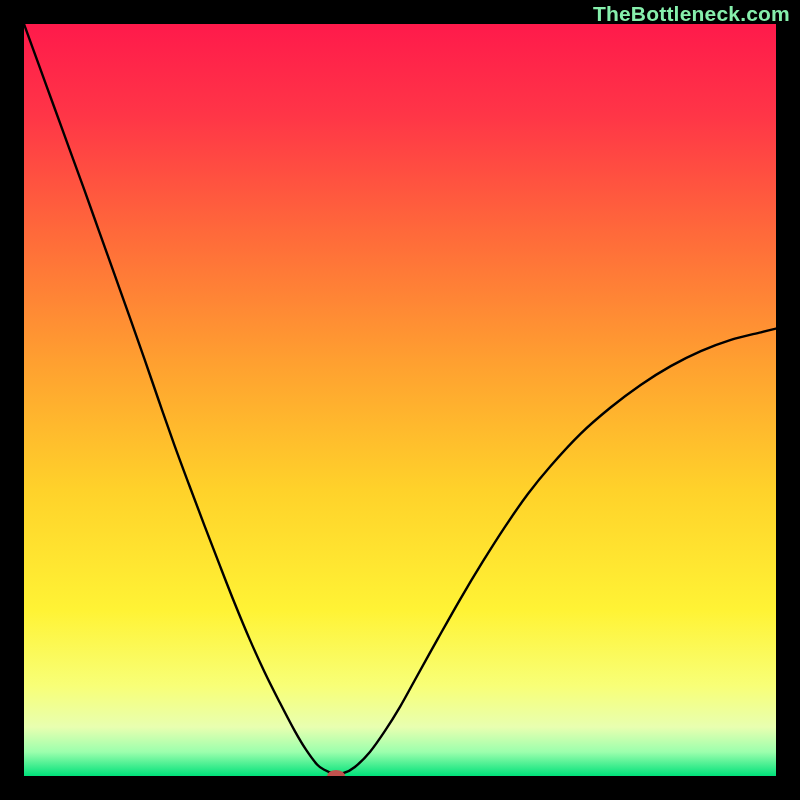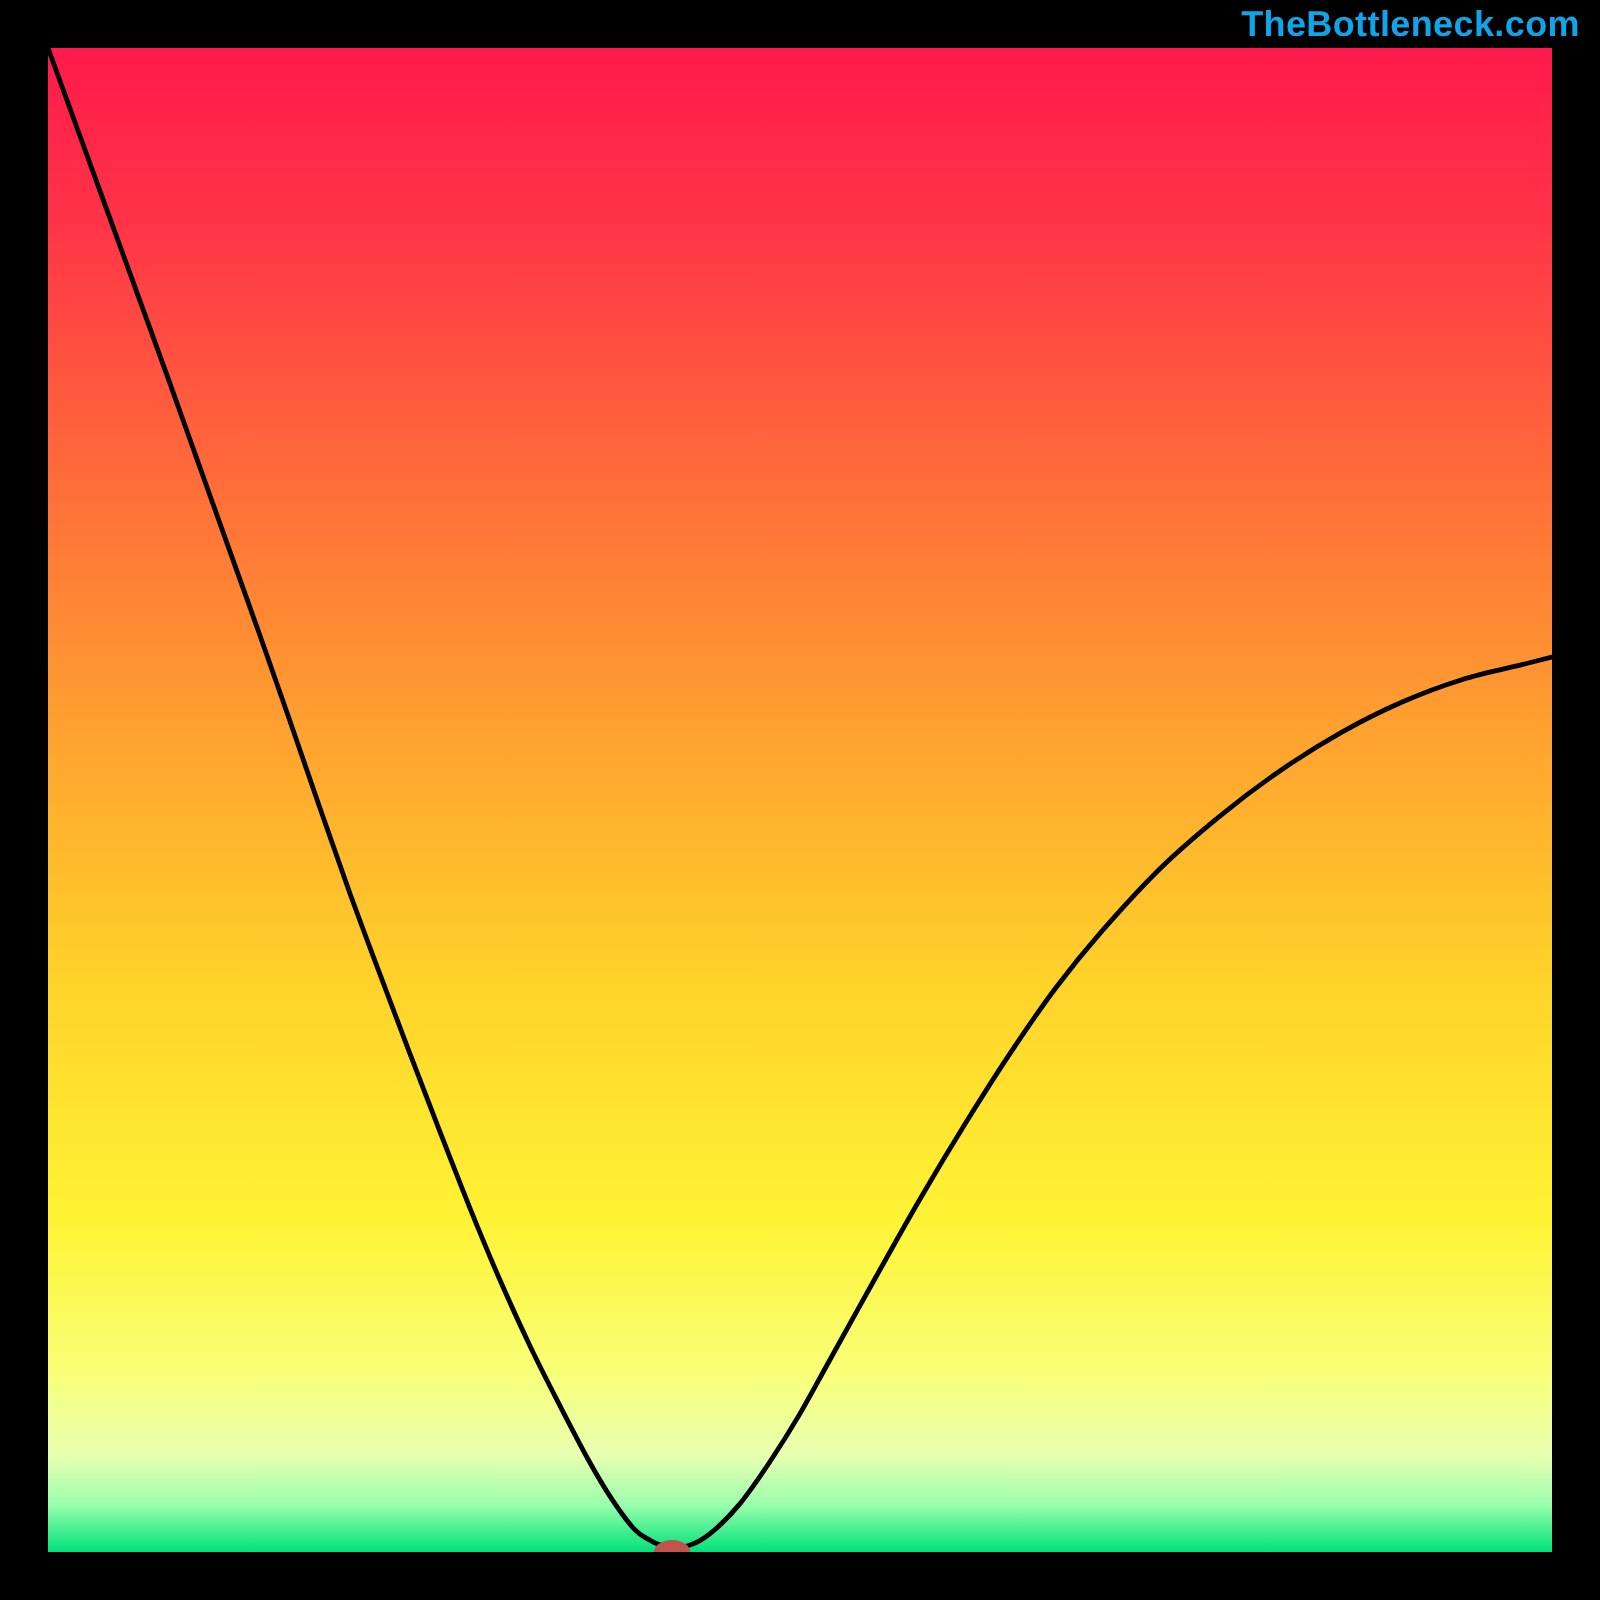--- a/index.html
+++ b/index.html
@@ -16,23 +16,23 @@
     left: 24px;
     top: 24px;
     width: 752px;
     height: 752px;
     background: #000;
   }
   .watermark {
     position: absolute;
     top: 2px;
     right: 10px;
-    font-size: 18px;
+    font-size: 21px;
     font-weight: 600;
-    color: #0ea5e9;
+    color: #86efac;
     letter-spacing: 0.2px;
     z-index: 5;
   }
   svg {
     display: block;
   }
 </style>
 </head>
 <body>
 

